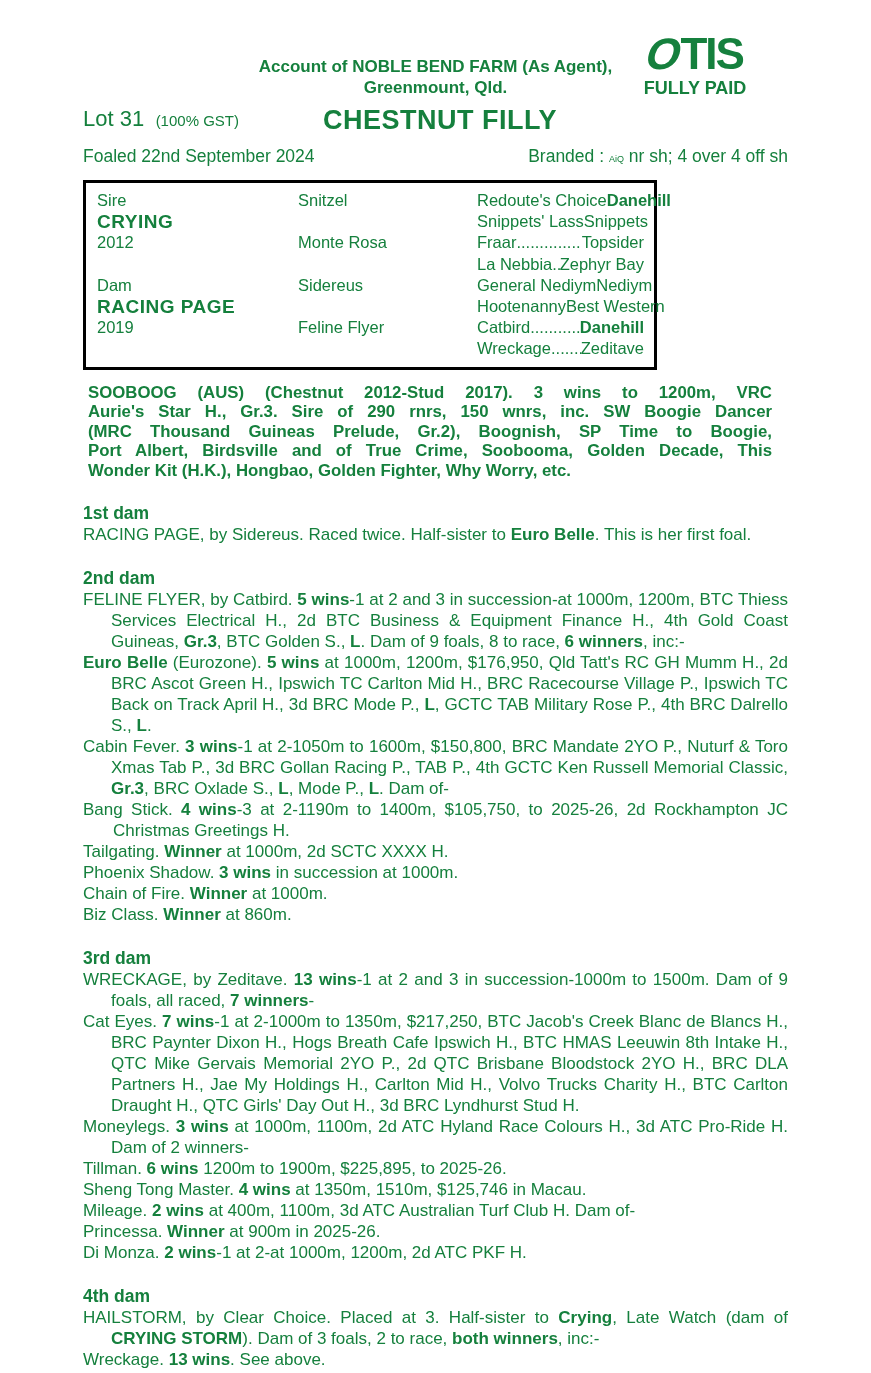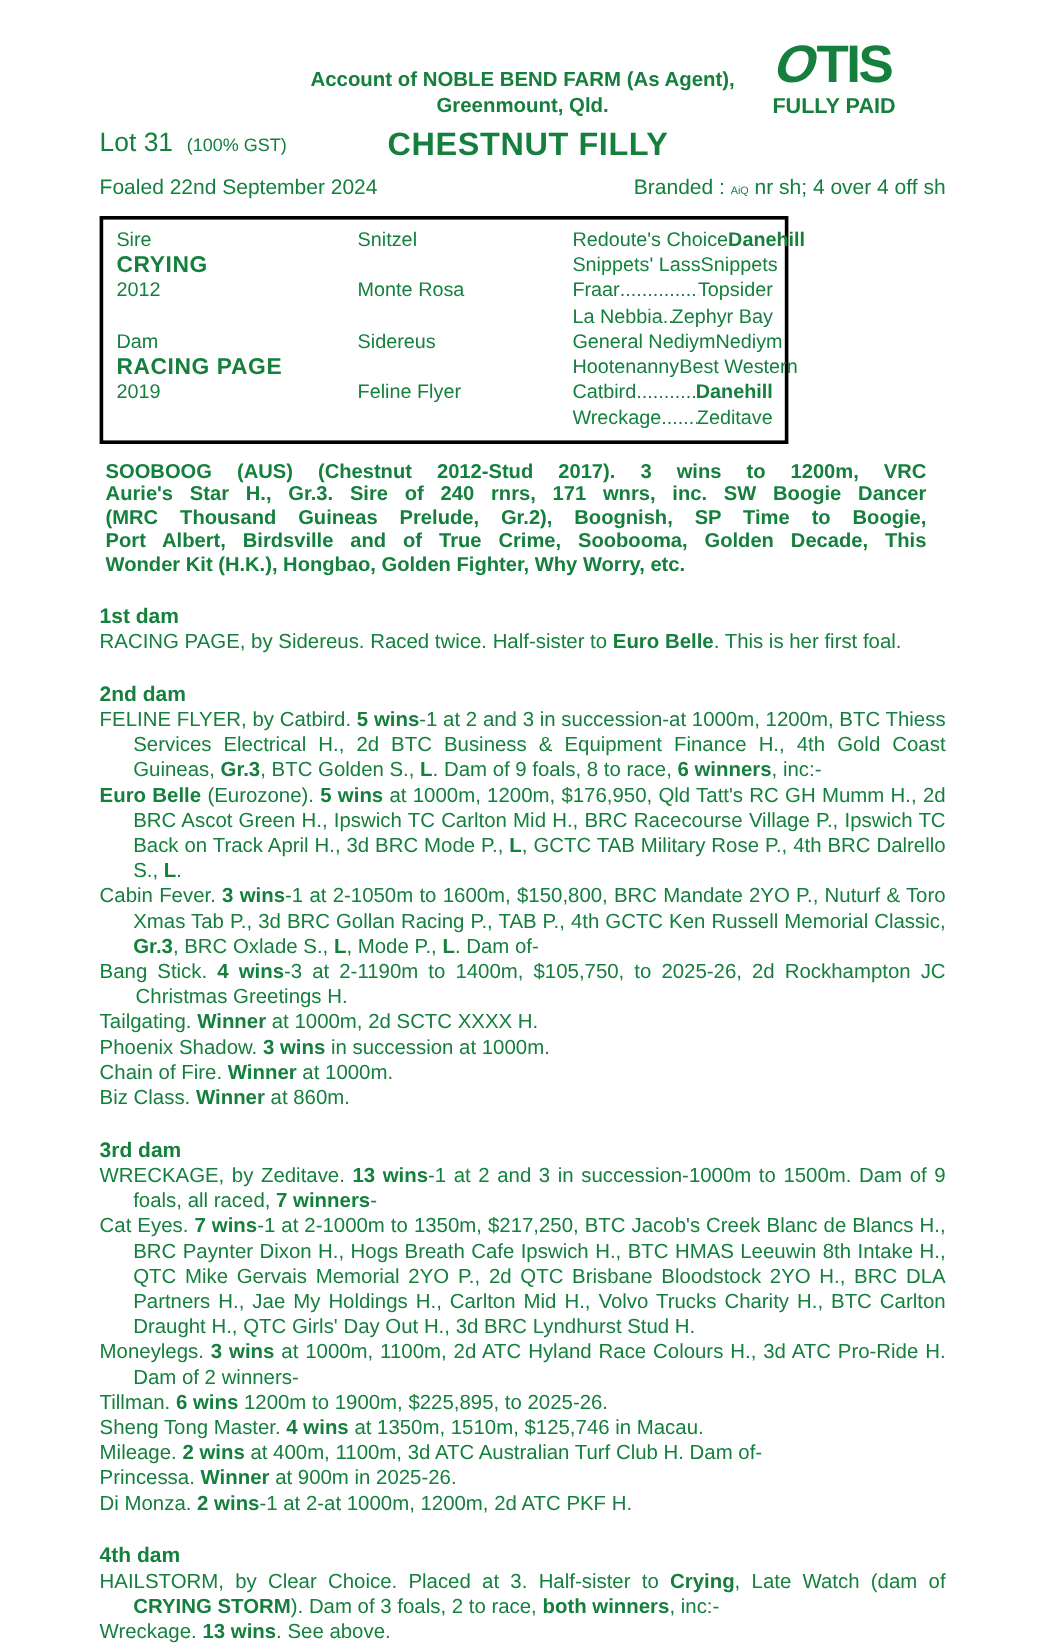--- a/index.html
+++ b/index.html
@@ -172,21 +172,21 @@
           <span class="anc-name">Wreckage </span>
           <span class="dots">..........................................................................................</span>
           <span class="anc-sire"><span> Zeditave</span></span>
         </span>
     </div>
 
   </div>
 
   <div class="sire-summary">
     <div class="jline">SOOBOOG (AUS) (Chestnut 2012-Stud 2017). 3 wins to 1200m, VRC</div>
-    <div class="jline">Aurie's Star H., Gr.3. Sire of 240 rnrs, 171 wnrs, inc. SW Boogie Dancer</div>
+    <div class="jline">Aurie's Star H., Gr.3. Sire of 290 rnrs, 150 wnrs, inc. SW Boogie Dancer</div>
     <div class="jline">(MRC Thousand Guineas Prelude, Gr.2), Boognish, SP Time to Boogie,</div>
     <div class="jline">Port Albert, Birdsville and of True Crime, Soobooma, Golden Decade, This</div>
     <div class="jlast">Wonder Kit (H.K.), Hongbao, Golden Fighter, Why Worry, etc.</div>
   </div>
 
   <div class="dam-section">
     <h3 class="dam-heading">1st dam</h3>
     <p class="note l0"><span>RACING PAGE, by Sidereus. Raced twice. Half-sister to </span><span class="b">Euro Belle</span><span>. This is her first foal.</span></p>
   </div>
 

